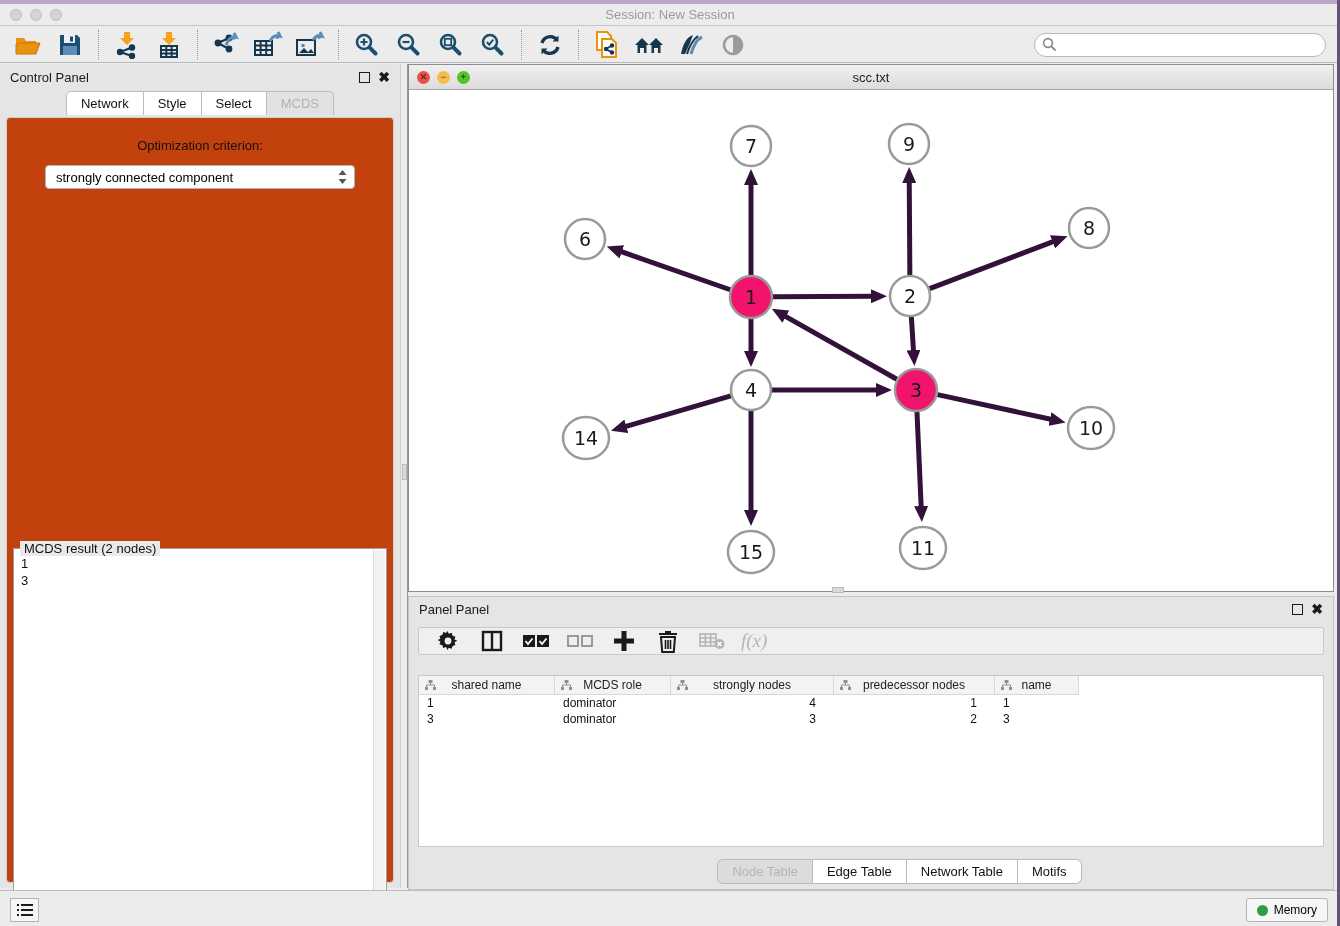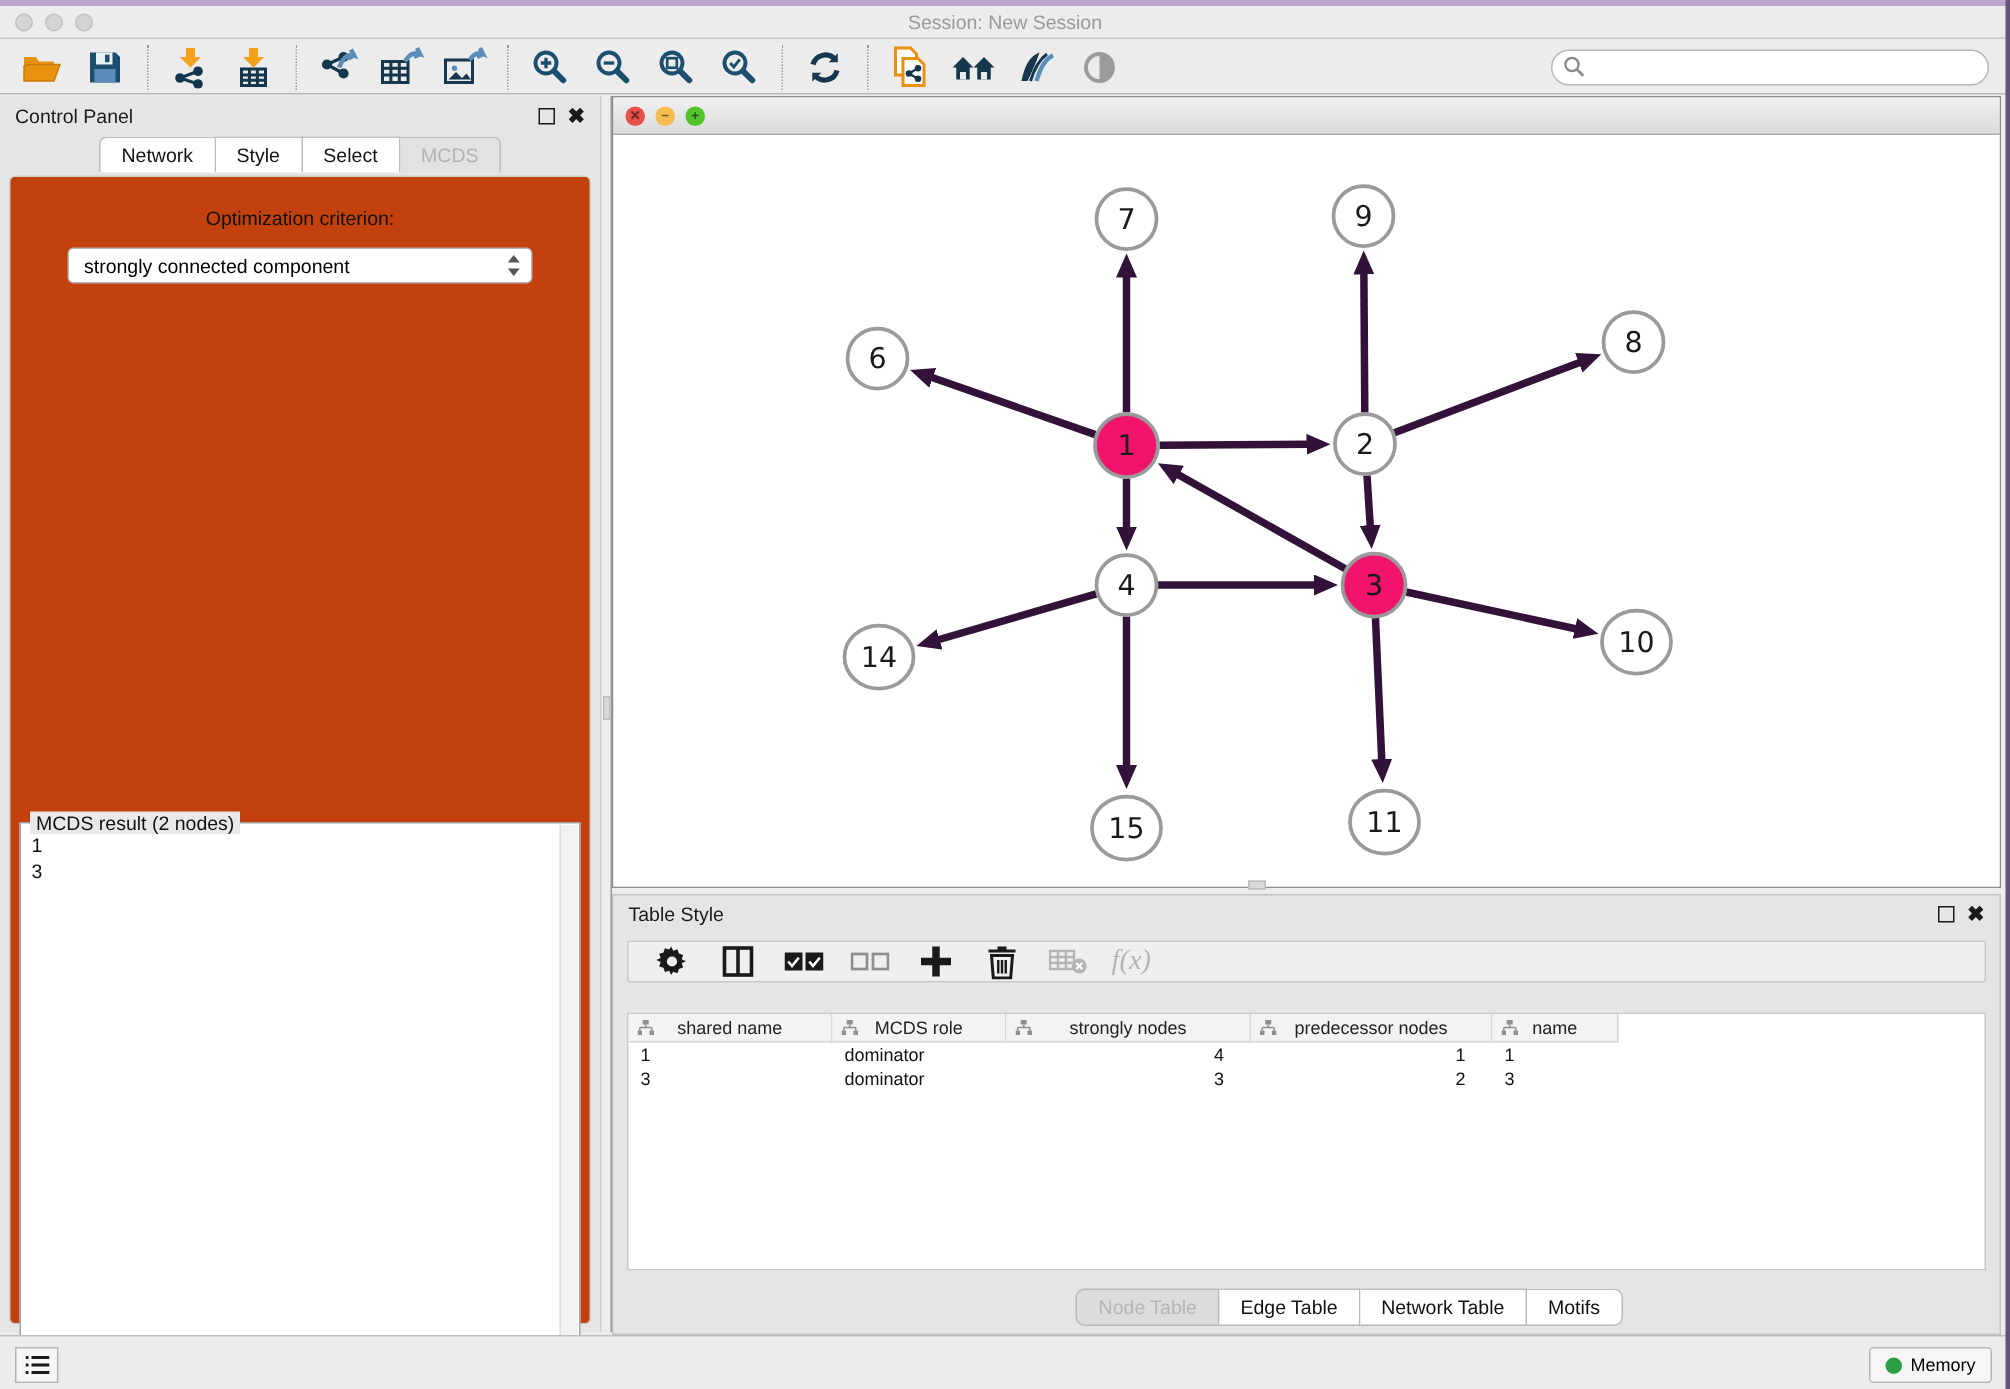--- a/index.html
+++ b/index.html
@@ -302,20 +302,21 @@
     <div class="handle"></div>
   </div>
 
 <div class="network-window">
   <div class="net-titlebar">
     <div class="net-traffic">
       <button class="nt-dot nt-red">✕</button>
       <button class="nt-dot nt-yellow">−</button>
       <button class="nt-dot nt-green">+</button>
     </div>
+    <div class="net-title">scc.txt</div>
   </div>
   <div class="net-canvas">
     <svg id="graph-svg" width="924" height="501" viewBox="0 0 924 501">
         <defs>
           <marker id="arrow" markerUnits="userSpaceOnUse" markerWidth="18" markerHeight="14" refX="2" refY="7" orient="auto">
             <path d="M0,0 L16,7 L0,14 Z" fill="#33123a"></path>
           </marker>
         </defs>
         <line x1="342" y1="185" x2="342" y2="93" stroke="#33123a" stroke-width="5" marker-end="url(#arrow)"></line>
         <line x1="321.23121807335133" y1="199.7434376400866" x2="210.92931505845456" y2="161.2042185143998" stroke="#33123a" stroke-width="5" marker-end="url(#arrow)"></line>
@@ -354,21 +355,21 @@
         <text x="342" y="468.5" text-anchor="middle" font-size="19" font-family="DejaVu Sans, sans-serif" fill="#1a1a1a">15</text>
         <ellipse cx="514" cy="458" rx="23" ry="21" fill="#ffffff" stroke="#9a9a9a" stroke-width="2.5"></ellipse>
         <text x="514" y="464.5" text-anchor="middle" font-size="19" font-family="DejaVu Sans, sans-serif" fill="#1a1a1a">11</text>
       </svg>
   </div>
 </div>
 <div class="h-splitter-handle"></div>
 
 <div class="table-panel">
   <div class="tp-header">
-    <span class="panel-title">Table Style</span>
+    <span class="panel-title">Panel Panel</span>
     <span class="panel-header-btns">
       <button class="float-btn"></button>
       <button class="close-btn">✖</button>
     </span>
   </div>
   <div class="tp-toolbar">
     <button class="tpi">
       <svg width="22" height="22" viewBox="0 0 22 22">
           <path d="M11 1 l1.4 3 3-1 1 3 3 1 -1 3 3 1.4 -3 1.4 1 3 -3 1 -1 3 -3 -1 L11 21 l-1.4 -3 -3 1 -1 -3 -3 -1 1 -3 L0.6 10.6 l3 -1.4 -1 -3 3 -1 1 -3 3 1 z" fill="#1a1a1a" transform="scale(0.95)"></path>
           <circle cx="11" cy="11" r="3.4" fill="#efefef"></circle>

